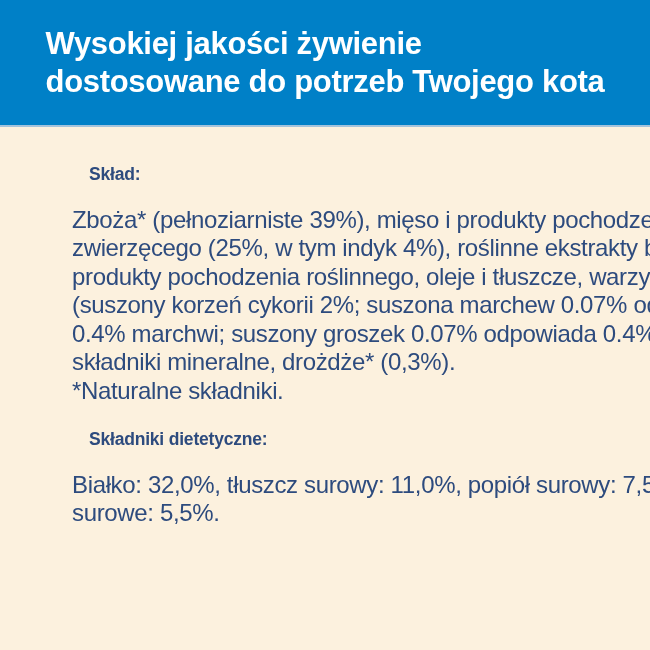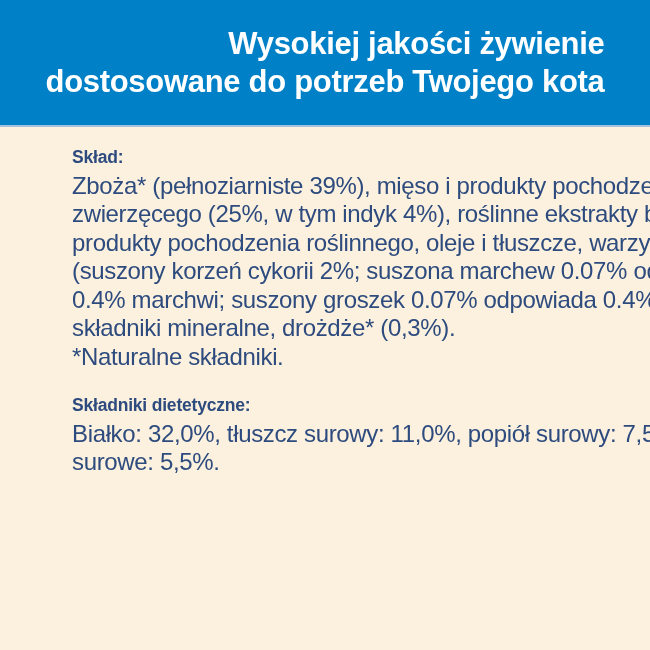--- a/index.html
+++ b/index.html
@@ -18,30 +18,30 @@
     align-items: center;
     justify-content: center;
   }
   .title {
     margin: 0;
     color: var(--header-text, #ffffff);
     font-size: 31px;
     line-height: 38px;
     font-weight: 700;
     letter-spacing: -0.3px;
-    text-align: right;
+    text-align: left;
     white-space: pre-line;
   }
   .content {
     padding: 16px 30px 0 72px;
     color: var(--body-text, #2d4b7e);
   }
   .section { margin: 0 0 20px 0; }
   .section-heading {
-    margin: 0;
+    margin: 17px;
     font-size: 17.5px;
     line-height: 28.5px;
     font-weight: 700;
     letter-spacing: -0.2px;
   }
   .section-body {
     margin: 0;
     font-size: 24px;
     line-height: 28.5px;
     letter-spacing: -0.35px;

